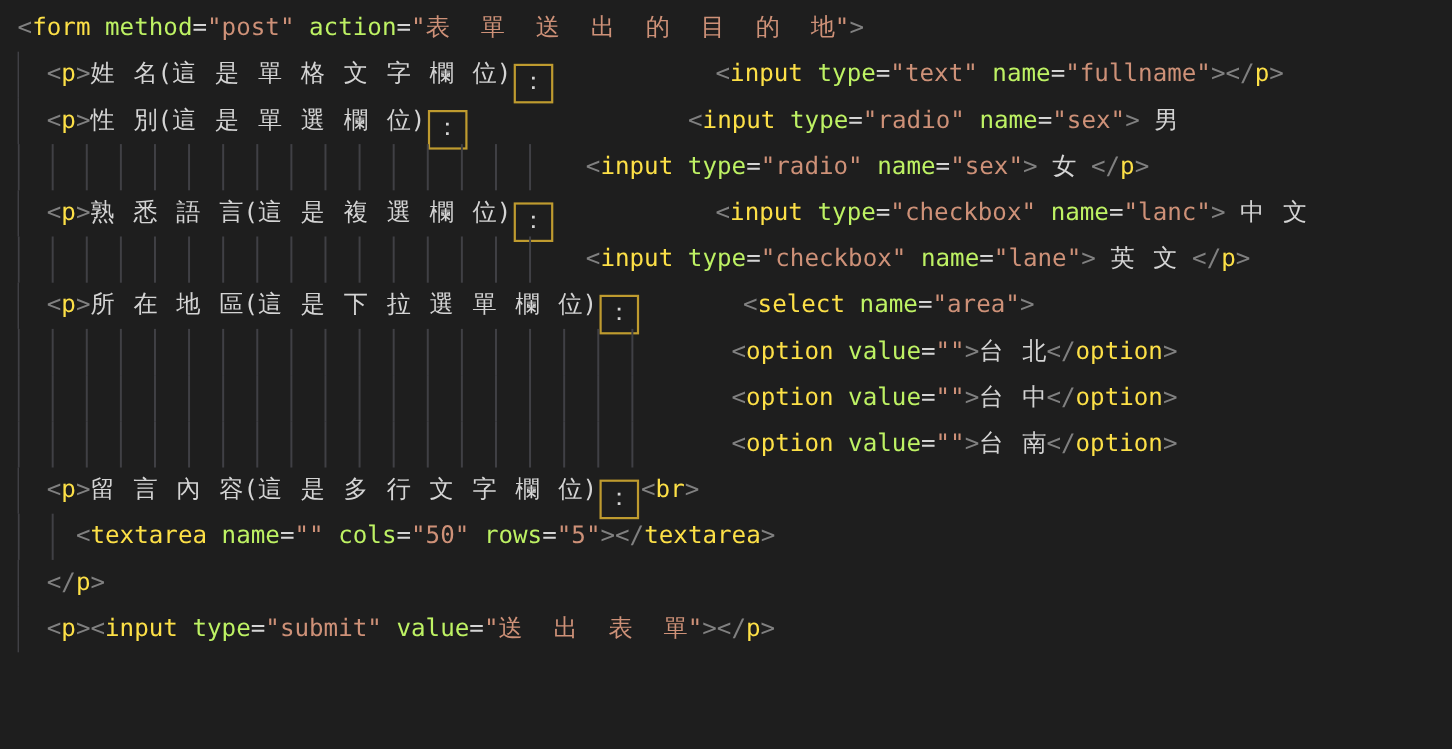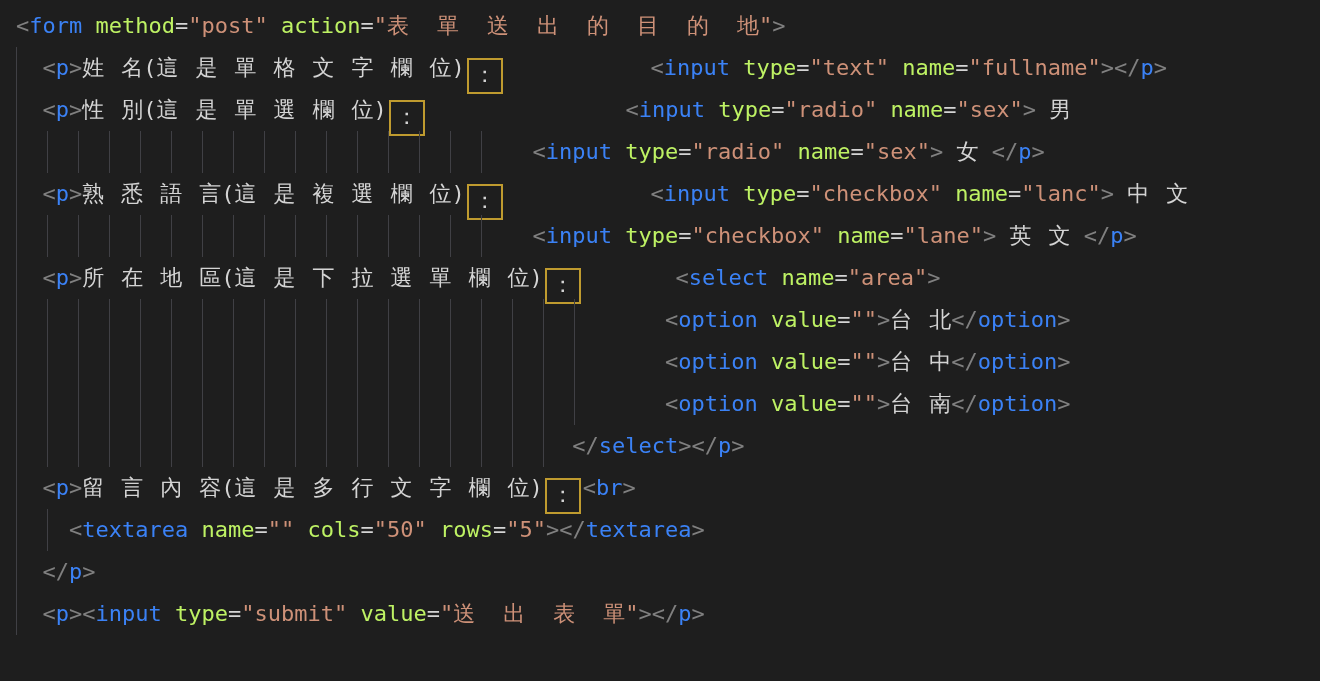--- a/index.html
+++ b/index.html
@@ -19,21 +19,21 @@
     font-size: 22px;
     cursor: text;
   }
   .line {
     white-space: pre;
     height: 42px;
     line-height: 42px;
     color: #d4d4d4;
   }
   .tok { white-space: pre; }
-  .tag    { color: #3b82f6; }
+  .tag    { color: #fde047; }
   .attr   { color: #bef264; }
   .str,
   .strcjk { color: #ce9178; }
   .punc   { color: #808080; }
   .txt, .sp, .ind { color: #d4d4d4; }
   
   .cjk    { letter-spacing: 17px; margin-right: -17px; }
   .strcjk { letter-spacing: 28px; margin-right: -28px; text-align: right; }
   
   .ind {
@@ -62,18 +62,17 @@
     <div class="line"><span class="tok punc">&lt;</span><span class="tok tag">form</span><span class="tok txt"> </span><span class="tok attr">method</span><span class="tok txt">=</span><span class="tok str">"post"</span><span class="tok txt"> </span><span class="tok attr">action</span><span class="tok txt">=</span><span class="tok str">"</span><span class="tok strcjk">表單送出的目的地</span><span class="tok str">"</span><span class="tok punc">&gt;</span></div>
     <div class="line"><span class="tok ind">  </span><span class="tok punc">&lt;</span><span class="tok tag">p</span><span class="tok punc">&gt;</span><span class="tok cjk">姓名</span><span class="tok txt">(</span><span class="tok cjk">這是單格文字欄位</span><span class="tok txt">)</span><span class="tok uni">：</span><span class="tok sp">           </span><span class="tok punc">&lt;</span><span class="tok tag">input</span><span class="tok txt"> </span><span class="tok attr">type</span><span class="tok txt">=</span><span class="tok str">"text"</span><span class="tok txt"> </span><span class="tok attr">name</span><span class="tok txt">=</span><span class="tok str">"fullname"</span><span class="tok punc">&gt;&lt;/</span><span class="tok tag">p</span><span class="tok punc">&gt;</span></div>
     <div class="line"><span class="tok ind">  </span><span class="tok punc">&lt;</span><span class="tok tag">p</span><span class="tok punc">&gt;</span><span class="tok cjk">性別</span><span class="tok txt">(</span><span class="tok cjk">這是單選欄位</span><span class="tok txt">)</span><span class="tok uni">：</span><span class="tok sp">               </span><span class="tok punc">&lt;</span><span class="tok tag">input</span><span class="tok txt"> </span><span class="tok attr">type</span><span class="tok txt">=</span><span class="tok str">"radio"</span><span class="tok txt"> </span><span class="tok attr">name</span><span class="tok txt">=</span><span class="tok str">"sex"</span><span class="tok punc">&gt;</span><span class="tok txt"> </span><span class="tok cjk">男</span></div>
     <div class="line"><span class="tok ind">                                    </span><span class="tok sp">   </span><span class="tok punc">&lt;</span><span class="tok tag">input</span><span class="tok txt"> </span><span class="tok attr">type</span><span class="tok txt">=</span><span class="tok str">"radio"</span><span class="tok txt"> </span><span class="tok attr">name</span><span class="tok txt">=</span><span class="tok str">"sex"</span><span class="tok punc">&gt;</span><span class="tok txt"> </span><span class="tok cjk">女</span><span class="tok txt"> </span><span class="tok punc">&lt;/</span><span class="tok tag">p</span><span class="tok punc">&gt;</span></div>
     <div class="line"><span class="tok ind">  </span><span class="tok punc">&lt;</span><span class="tok tag">p</span><span class="tok punc">&gt;</span><span class="tok cjk">熟悉語言</span><span class="tok txt">(</span><span class="tok cjk">這是複選欄位</span><span class="tok txt">)</span><span class="tok uni">：</span><span class="tok sp">           </span><span class="tok punc">&lt;</span><span class="tok tag">input</span><span class="tok txt"> </span><span class="tok attr">type</span><span class="tok txt">=</span><span class="tok str">"checkbox"</span><span class="tok txt"> </span><span class="tok attr">name</span><span class="tok txt">=</span><span class="tok str">"lanc"</span><span class="tok punc">&gt;</span><span class="tok txt"> </span><span class="tok cjk">中文</span></div>
     <div class="line"><span class="tok ind">                                    </span><span class="tok sp">   </span><span class="tok punc">&lt;</span><span class="tok tag">input</span><span class="tok txt"> </span><span class="tok attr">type</span><span class="tok txt">=</span><span class="tok str">"checkbox"</span><span class="tok txt"> </span><span class="tok attr">name</span><span class="tok txt">=</span><span class="tok str">"lane"</span><span class="tok punc">&gt;</span><span class="tok txt"> </span><span class="tok cjk">英文</span><span class="tok txt"> </span><span class="tok punc">&lt;/</span><span class="tok tag">p</span><span class="tok punc">&gt;</span></div>
     <div class="line"><span class="tok ind">  </span><span class="tok punc">&lt;</span><span class="tok tag">p</span><span class="tok punc">&gt;</span><span class="tok cjk">所在地區</span><span class="tok txt">(</span><span class="tok cjk">這是下拉選單欄位</span><span class="tok txt">)</span><span class="tok uni">：</span><span class="tok sp">       </span><span class="tok punc">&lt;</span><span class="tok tag">select</span><span class="tok txt"> </span><span class="tok attr">name</span><span class="tok txt">=</span><span class="tok str">"area"</span><span class="tok punc">&gt;</span></div>
     <div class="line"><span class="tok ind">                                            </span><span class="tok sp">     </span><span class="tok punc">&lt;</span><span class="tok tag">option</span><span class="tok txt"> </span><span class="tok attr">value</span><span class="tok txt">=</span><span class="tok str">""</span><span class="tok punc">&gt;</span><span class="tok cjk">台北</span><span class="tok punc">&lt;/</span><span class="tok tag">option</span><span class="tok punc">&gt;</span></div>
     <div class="line"><span class="tok ind">                                            </span><span class="tok sp">     </span><span class="tok punc">&lt;</span><span class="tok tag">option</span><span class="tok txt"> </span><span class="tok attr">value</span><span class="tok txt">=</span><span class="tok str">""</span><span class="tok punc">&gt;</span><span class="tok cjk">台中</span><span class="tok punc">&lt;/</span><span class="tok tag">option</span><span class="tok punc">&gt;</span></div>
     <div class="line"><span class="tok ind">                                            </span><span class="tok sp">     </span><span class="tok punc">&lt;</span><span class="tok tag">option</span><span class="tok txt"> </span><span class="tok attr">value</span><span class="tok txt">=</span><span class="tok str">""</span><span class="tok punc">&gt;</span><span class="tok cjk">台南</span><span class="tok punc">&lt;/</span><span class="tok tag">option</span><span class="tok punc">&gt;</span></div>
-    <div class="line"><span class="tok ind">                                          </span><span class="tok punc">&lt;/</span><span class="tok tag">select</span><span class="tok punc">&gt;&lt;/</span><span class="tok tag">p</span><span class="tok punc">&gt;</span></div>
     <div class="line"><span class="tok ind">  </span><span class="tok punc">&lt;</span><span class="tok tag">p</span><span class="tok punc">&gt;</span><span class="tok cjk">留言內容</span><span class="tok txt">(</span><span class="tok cjk">這是多行文字欄位</span><span class="tok txt">)</span><span class="tok uni">：</span><span class="tok punc">&lt;</span><span class="tok tag">br</span><span class="tok punc">&gt;</span></div>
     <div class="line"><span class="tok ind">    </span><span class="tok punc">&lt;</span><span class="tok tag">textarea</span><span class="tok txt"> </span><span class="tok attr">name</span><span class="tok txt">=</span><span class="tok str">""</span><span class="tok txt"> </span><span class="tok attr">cols</span><span class="tok txt">=</span><span class="tok str">"50"</span><span class="tok txt"> </span><span class="tok attr">rows</span><span class="tok txt">=</span><span class="tok str">"5"</span><span class="tok punc">&gt;&lt;/</span><span class="tok tag">textarea</span><span class="tok punc">&gt;</span></div>
     <div class="line"><span class="tok ind">  </span><span class="tok punc">&lt;/</span><span class="tok tag">p</span><span class="tok punc">&gt;</span></div>
     <div class="line"><span class="tok ind">  </span><span class="tok punc">&lt;</span><span class="tok tag">p</span><span class="tok punc">&gt;&lt;</span><span class="tok tag">input</span><span class="tok txt"> </span><span class="tok attr">type</span><span class="tok txt">=</span><span class="tok str">"submit"</span><span class="tok txt"> </span><span class="tok attr">value</span><span class="tok txt">=</span><span class="tok str">"</span><span class="tok strcjk">送出表單</span><span class="tok str">"</span><span class="tok punc">&gt;&lt;/</span><span class="tok tag">p</span><span class="tok punc">&gt;</span></div>
   </div>
 
 </body></html>

